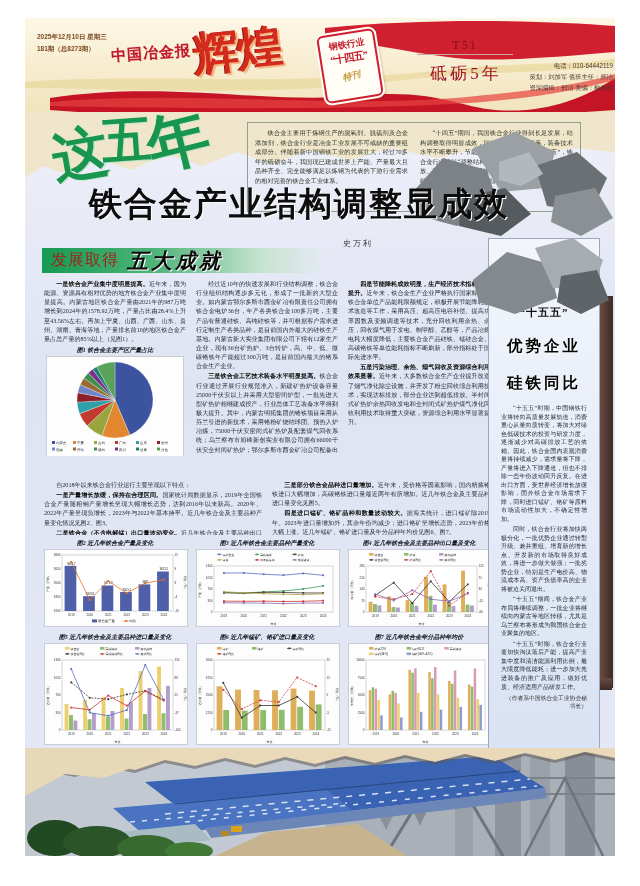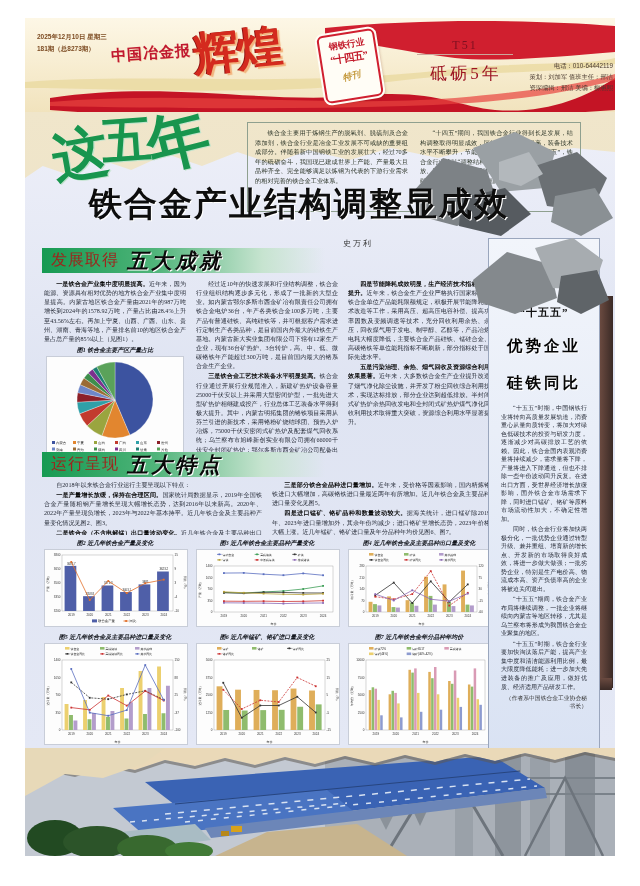--- a/index.html
+++ b/index.html
@@ -172,24 +172,20 @@
     <div class="col">
       <p><span>经过近10年的快速发展和行业结构调整，铁合金行业组织结构逐步多元化，形成了一批新的大型企业。如内蒙古鄂尔多斯市西金矿冶有限责任公司拥有铁合金电炉36台，年产各类铁合金100多万吨，主要产品有普通硅铁、高纯硅铁等，并可根据客户需求进行定制生产各类品种，是目前国内外最大的硅铁生产基地。内蒙古新大实业集团有限公司下辖有12家生产企业，现有36台矿热炉、3台转炉，高、中、低、微碳铬铁年产能超过300万吨，是目前国内最大的铬系合金生产企业。</span></p>
       <p><b>三是铁合金工艺技术装备水平明显提高。</b><span>铁合金行业通过开展行业规范准入，新建矿热炉设备容量25000千伏安以上并采用大型密闭炉型，一批先进大型矿热炉相继建成投产，行业总体工艺装备水平得到极大提升。其中，内蒙古明拓集团的铬铁项目采用从芬兰引进的新技术，采用铬粉矿烧结球团、预热入炉冶炼，75000千伏安密闭式矿热炉及配套煤气回收系统；乌兰察布市旭峰新创实业有限公司拥有66000千伏安全封闭矿热炉；鄂尔多斯市西金矿冶公司配备出铁机器人等。</span></p>
     </div>
     <div class="col">
       <p><b>四是节能降耗成效明显，生产经济技术指标同步提升。</b><span>近年来，铁合金生产企业严格执行国家标准中铁合金单位产品能耗限额规定，积极开展节能降耗技术改造等工作，采用高压、超高压电容补偿、提高功率因数及变频调速等技术，充分回收利用余热、余压，回收煤气用于发电、制甲醇、乙醇等，产品冶炼电耗大幅度降低，主要铁合金产品硅铁、锰硅合金、高碳铬铁等单位能耗指标不断刷新，部分指标处于国际先进水平。</span></p>
       <p><b>五是污染治理、余热、烟气回收及资源综合利用效果显著。</b><span>近年来，大多数铁合金生产企业提升改造了烟气净化除尘设施，并开发了粉尘回收综合利用技术，实现达标排放，部分企业达到超低排放。半封闭式矿热炉余热回收发电和全封闭式矿热炉煤气净化回收利用技术取得重大突破，资源综合利用水平显著提升。</span></p>
     </div>
   </div>
 
-  <div class="abs sechead" style="left:17px;top:434px">
-    <span class="lbl">运行呈现</span>
-    <span class="big">五大特点</span>
-  </div>
   <div class="abs cols" style="left:19px;top:463px;width:446px;height:54px">
     <div class="col">
       <p>自2018年以来铁合金行业运行主要呈现以下特点：</p>
       <p><b>一是产量增长放缓，保持在合理区间。</b><span>国家统计局数据显示，2019年全国铁合金产量随粗钢产量增长呈现大幅增长态势，达到2016年以来新高。2020年、2022年产量呈现负增长，2023年与2022年基本持平。近几年铁合金及主要品种产量变化情况见图2、图3。</span></p>
       <p><b>二是铁合金（不含电解锰）出口量波动变化。</b><span>近几年铁合金及主要品种出口量见图4。</span></p>
     </div>
     <div class="col">
       <p><b>三是部分铁合金品种进口量增加。</b><span>近年来，受价格等因素影响，国内精炼铬铁进口大幅增加，高碳铬铁进口量最近两年有所增加。近几年铁合金及主要品种进口量变化见图5。</span></p>
       <p><b>四是进口锰矿、铬矿品种和数量波动较大。</b><span>据海关统计，进口锰矿除2019年、2023年进口量增加外，其余年份均减少；进口铬矿呈增长态势，2023年价格大幅上涨。近几年锰矿、铬矿进口量及年分品种年均价见图6、图7。</span></p>
 

